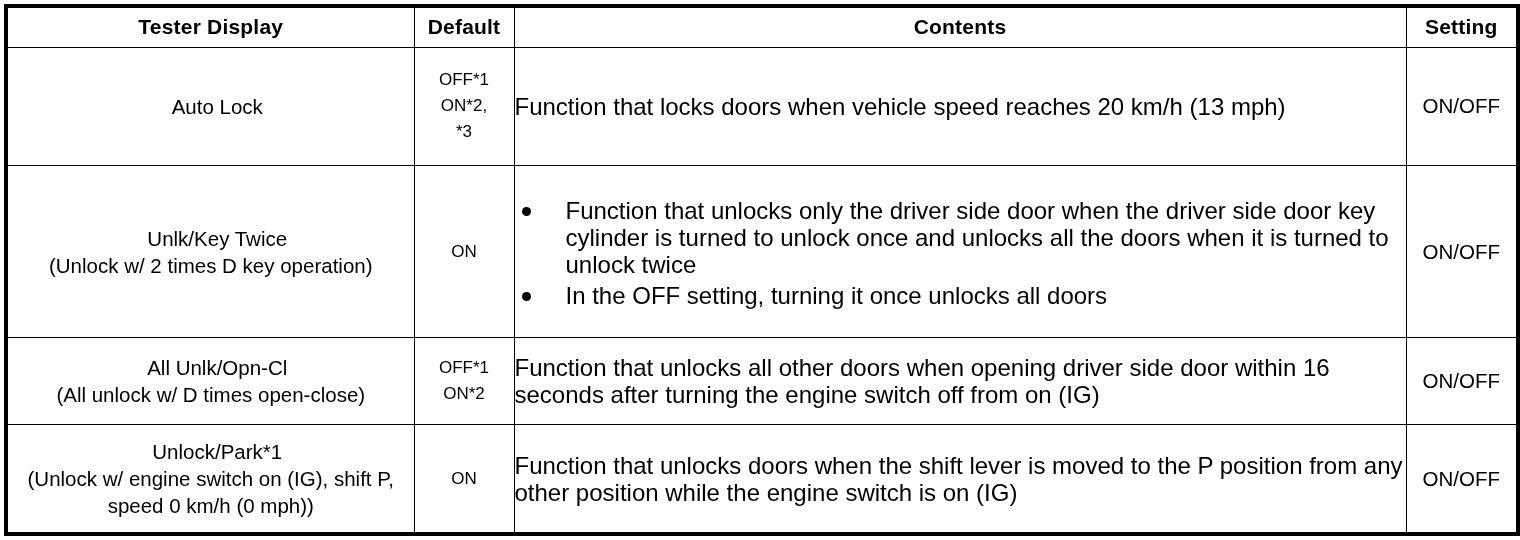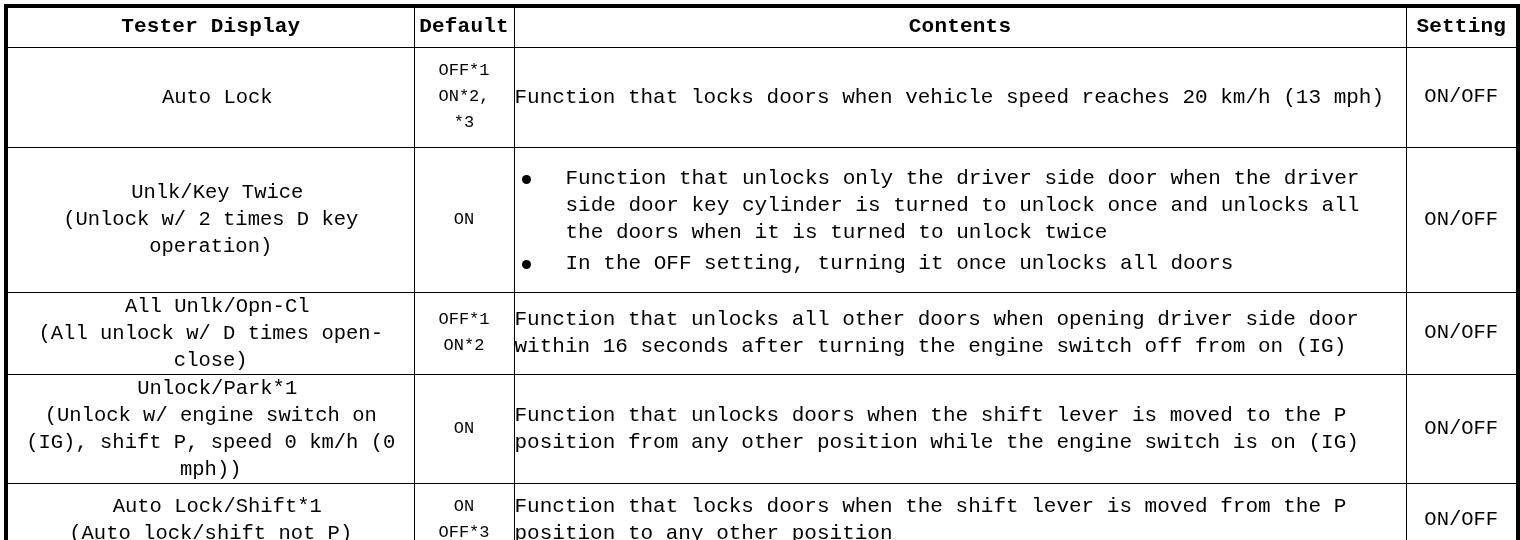--- a/index.html
+++ b/index.html
@@ -32,21 +32,20 @@
     background: #ffffff;
     border: 4px solid #000000;
     box-sizing: border-box;
   }
   table.spec-table td,
   table.spec-table th {
     border: 1.6px solid #000000;
     box-sizing: border-box;
     padding: 0;
     vertical-align: middle;
-    font-family: Liberation Mono, monospace;
   }
   
   thead th {
     font-weight: bold;
     font-size: 21px;
     text-align: center;
     height: 41px;
     line-height: 24px;
     letter-spacing: 0.2px;
     border-bottom: 3px solid #000000;
@@ -65,21 +64,21 @@
   }
   td.cell-default {
     text-align: center;
     font-size: 17px;
     line-height: 26px;
     padding: 3px 2px;
     white-space: pre-line;
   }
   td.cell-contents {
     text-align: left;
-    font-size: 21px;
+    font-size: 24px;
     line-height: 27px;
     padding: 4px 8px 4px 9px;
     vertical-align: middle;
   }
   td.cell-setting {
     text-align: center;
     font-size: 20.5px;
     line-height: 26px;
     padding: 3px 1px;
     white-space: nowrap;
@@ -184,29 +183,17 @@
           <span class="tester-main">Unlock/Park*1</span>
           <span class="tester-sub">(Unlock w/ engine switch on (IG), shift P, speed 0 km/h (0 mph))</span>
         </td>
         <td class="cell-default">ON</td>
         <td class="cell-contents">
           <span>Function that unlocks doors when the shift lever is moved to the P position from any other position while the engine switch is on (IG)</span>
         </td>
         <td class="cell-setting">ON/OFF</td>
       </tr>
 
-      <tr class="row-h5">
-        <td class="cell-tester">
-          <span class="tester-main">Auto Lock/Shift*1</span>
-          <span class="tester-sub">(Auto lock/shift not P)</span>
-        </td>
-        <td class="cell-default">ON
-OFF*3</td>
-        <td class="cell-contents">
-          <span>Function that locks doors when the shift lever is moved from the P position to any other position</span>
-        </td>
-        <td class="cell-setting">ON/OFF</td>
-      </tr>
 
     </tbody>
   </table>
 
 </div>
 
 </body></html>

